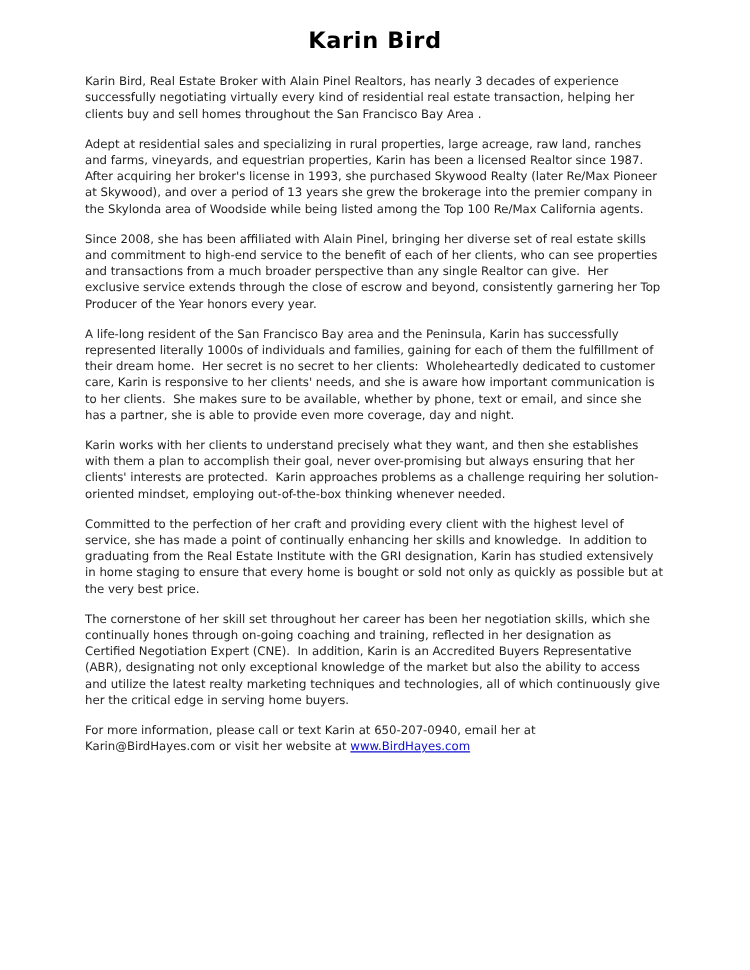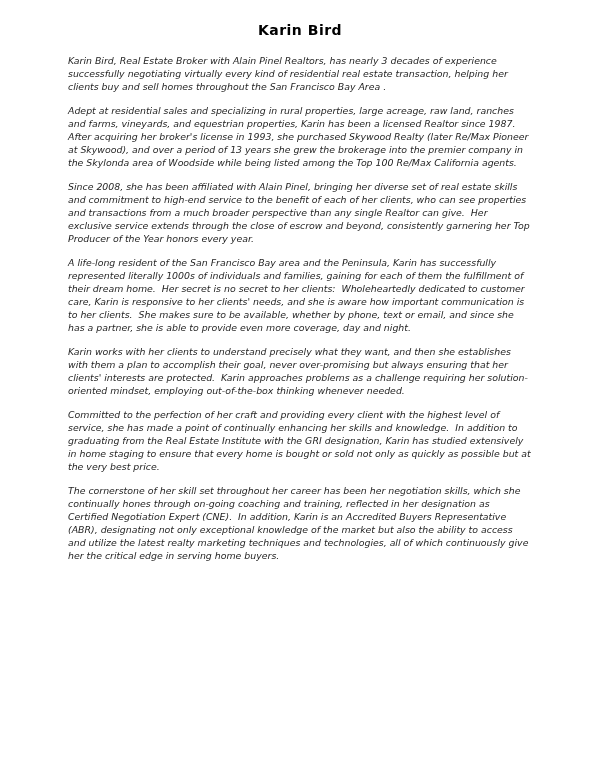--- a/index.html
+++ b/index.html
@@ -11,34 +11,33 @@
     width: 600px;
     height: 776px;
     background: #ffffff;
     box-sizing: border-box;
     padding: 22px 68px 0 68px;
     font-family: "DejaVu Sans", "Liberation Sans", sans-serif;
     color: #1f1f1f;
     overflow: hidden;
   }
   .doc-title {
-    font-size: 14px;
+    font-size: 18px;
     font-weight: bold;
     text-align: center;
     margin: 0 0 16px 0;
     color: #000000;
     letter-spacing: 0.5px;
   }
   .doc-body p {
     font-size: 9.4px;
     line-height: 13px;
     margin: 0 0 11px 0;
     white-space: pre-wrap;
     color: #1f1f1f;
-    font-style: italic;
   }
   .doc-body a {
     color: #0f0fd0;
     text-decoration: underline;
   }
 </style>
 </head>
 <body>
 
 <div class="page">
@@ -46,14 +45,15 @@
 
   <div class="doc-body">
     <p>Karin Bird, Real Estate Broker with Alain Pinel Realtors, has nearly 3 decades of experience successfully negotiating virtually every kind of residential real estate transaction, helping her clients buy and sell homes throughout the San Francisco Bay Area .</p>
     <p>Adept at residential sales and specializing in rural properties, large acreage, raw land, ranches and farms, vineyards, and equestrian properties, Karin has been a licensed Realtor since 1987.  After acquiring her broker's license in 1993, she purchased Skywood Realty (later Re/Max Pioneer at Skywood), and over a period of 13 years she grew the brokerage into the premier company in the Skylonda area of Woodside while being listed among the Top 100 Re/Max California agents.</p>
     <p>Since 2008, she has been affiliated with Alain Pinel, bringing her diverse set of real estate skills and commitment to high-end service to the benefit of each of her clients, who can see properties and transactions from a much broader perspective than any single Realtor can give.  Her exclusive service extends through the close of escrow and beyond, consistently garnering her Top Producer of the Year honors every year.</p>
     <p>A life-long resident of the San Francisco Bay area and the Peninsula, Karin has successfully represented literally 1000s of individuals and families, gaining for each of them the fulfillment of their dream home.  Her secret is no secret to her clients:  Wholeheartedly dedicated to customer care, Karin is responsive to her clients' needs, and she is aware how important communication is to her clients.  She makes sure to be available, whether by phone, text or email, and since she has a partner, she is able to provide even more coverage, day and night.</p>
     <p>Karin works with her clients to understand precisely what they want, and then she establishes with them a plan to accomplish their goal, never over-promising but always ensuring that her clients' interests are protected.  Karin approaches problems as a challenge requiring her solution-oriented mindset, employing out-of-the-box thinking whenever needed.</p>
     <p>Committed to the perfection of her craft and providing every client with the highest level of service, she has made a point of continually enhancing her skills and knowledge.  In addition to graduating from the Real Estate Institute with the GRI designation, Karin has studied extensively in home staging to ensure that every home is bought or sold not only as quickly as possible but at the very best price.</p>
     <p>The cornerstone of her skill set throughout her career has been her negotiation skills, which she continually hones through on-going coaching and training, reflected in her designation as Certified Negotiation Expert (CNE).  In addition, Karin is an Accredited Buyers Representative (ABR), designating not only exceptional knowledge of the market but also the ability to access and utilize the latest realty marketing techniques and technologies, all of which continuously give her the critical edge in serving home buyers.</p>
 
+    <p><span>For more information, please call or text Karin at 650-207-0940, email her at Karin@BirdHayes.com or visit her website at </span><a href="#">www.BirdHayes.com</a></p>
   </div>
 </div>
 
 </body></html>

